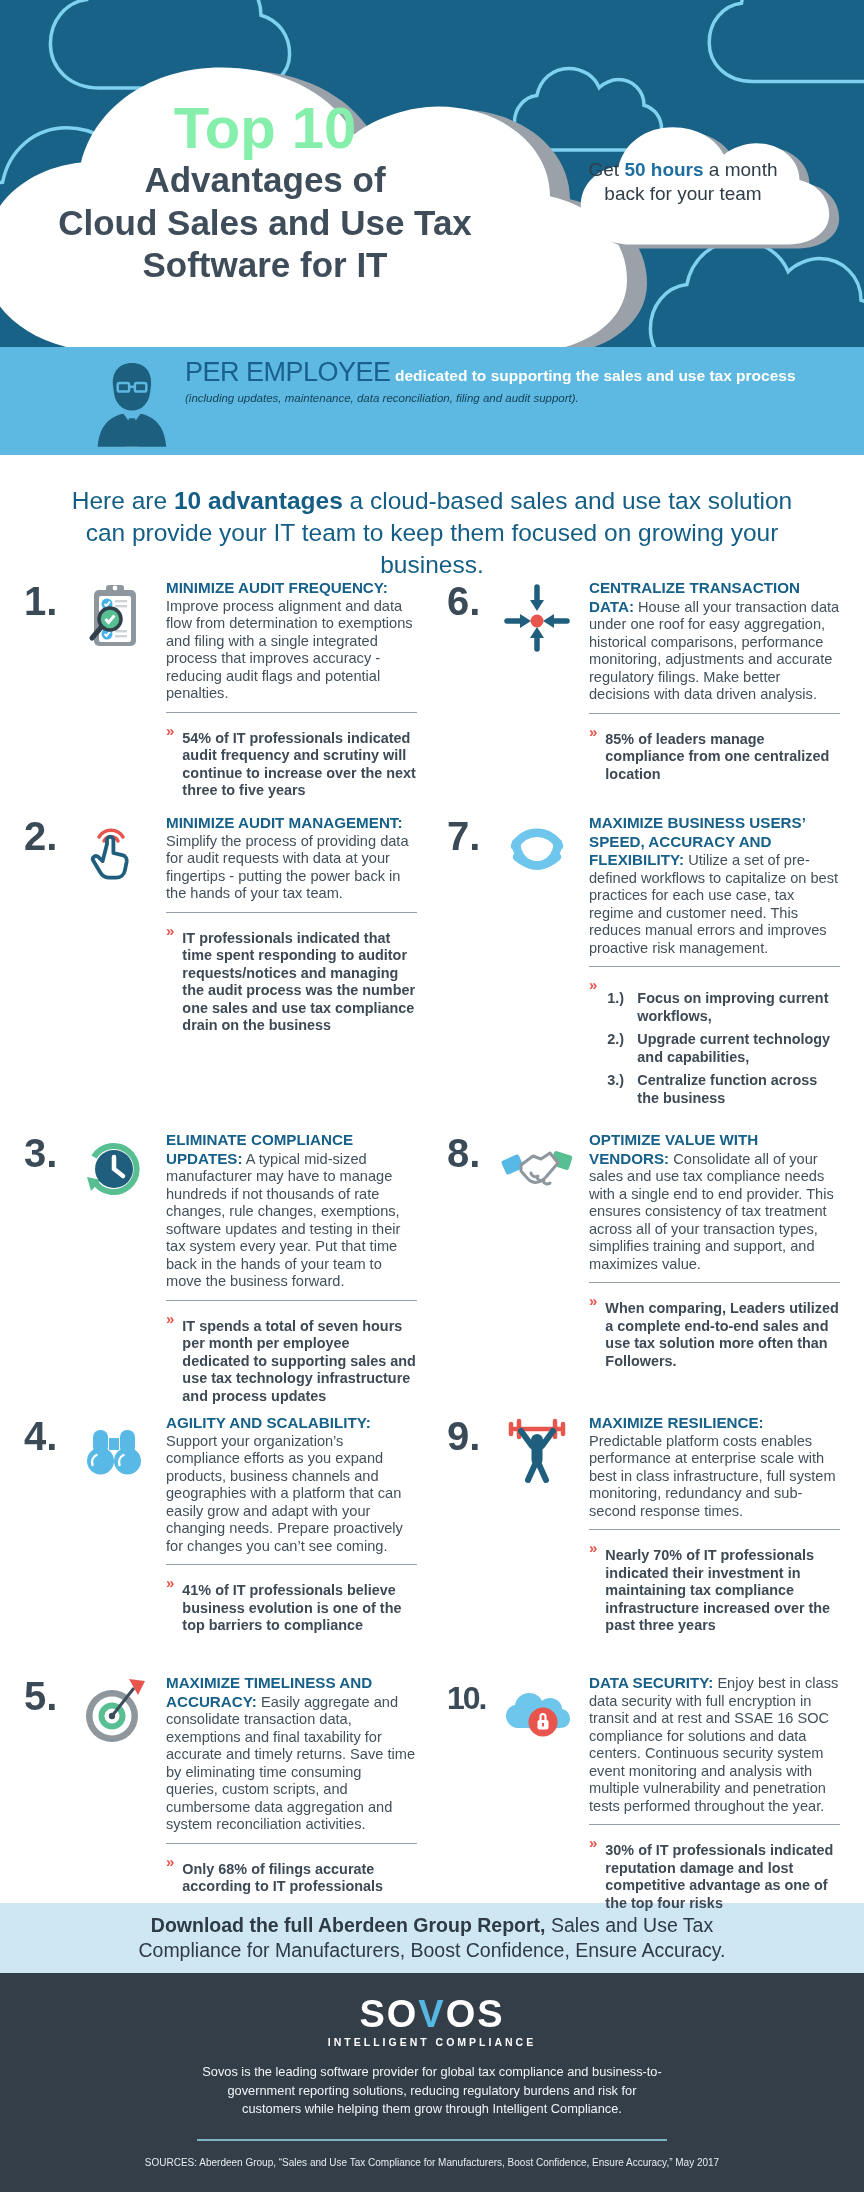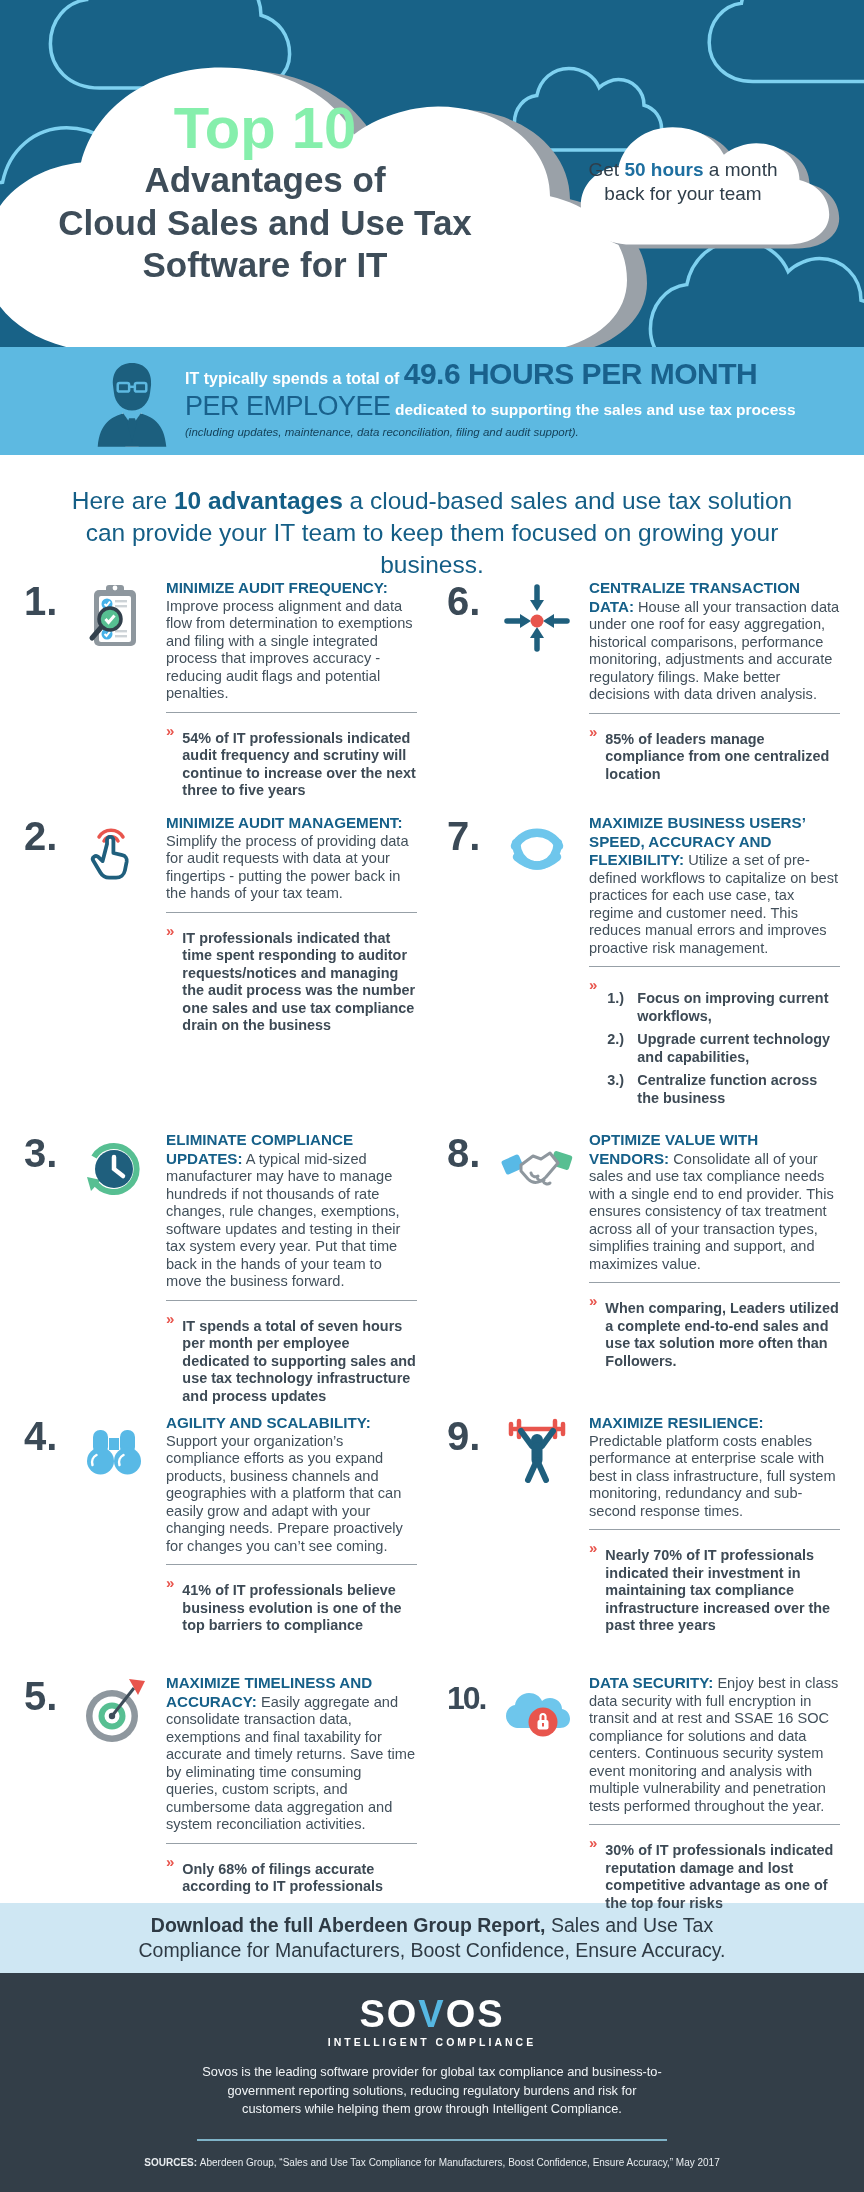--- a/index.html
+++ b/index.html
@@ -59,21 +59,21 @@
   .banner-inner .b { font-weight:700; }
 
   
   .footer { height:219px; background:#333e48; color:#ffffff; text-align:center; padding-top:22px; }
   .logo { font-size:38px; font-weight:700; letter-spacing:2px; line-height:1; }
   .logo .v { color:#56b7e2; }
   .logo-tag { font-size:10.5px; font-weight:700; letter-spacing:3px; margin-top:3px; }
   .about { width:470px; margin:15px auto 0 auto; font-size:12.8px; line-height:1.45; color:#f2f5f7; }
   .divider { width:470px; border-top:2px solid #7fb3c8; margin:20px auto 12px auto; }
   .sources { font-size:10px; line-height:1.9; color:#e8ecef; }
-  .sources .b { font-weight:700; }
+  .sources .b { font-weight:400; }
 </style>
 </head>
 <body>
 
 <header class="hero">
   <svg class="hero-bg" width="864" height="347" viewBox="0 0 864 347">
     <rect width="864" height="347" fill="#186287"></rect>
     <g fill="none" stroke="#7ed1f0" stroke-width="3.5">
       <path vector-effect="non-scaling-stroke" transform="translate(40,-55) scale(2.6)" d="M23,55 C11,55 4,47 4,38 C4,29 10,22 18,21 C20,11 28,4 38,4 C47,4 54,9 57,16 C60,13 65,11 69,11 C78,11 85,18 85,27 C92,29 96,35 96,42 C96,50 89,55 81,55 Z"></path>
       <path vector-effect="non-scaling-stroke" transform="translate(-55,115) scale(3.2)" d="M23,55 C11,55 4,47 4,38 C4,29 10,22 18,21 C20,11 28,4 38,4 C47,4 54,9 57,16 C60,13 65,11 69,11 C78,11 85,18 85,27 C92,29 96,35 96,42 C96,50 89,55 81,55 Z"></path>
@@ -104,24 +104,20 @@
     <path fill="#1c5f7e" d="M6,92 C8,66 22,60 33,57 l9,13 9,-13 C62,60 76,66 78,92 Z"></path>
     <path fill="#1c5f7e" d="M39,62 h6 l2,5 -5,21 -5,-21 Z"></path>
     <g fill="none" stroke="#5db9e1" stroke-width="2.6">
       <rect x="27" y="25" width="12" height="9" rx="2"></rect>
       <rect x="45" y="25" width="12" height="9" rx="2"></rect>
       <line x1="39" y1="29" x2="45" y2="29"></line>
     </g>
   </svg>
   <div class="band-text">
     <div>
-      <span class="band-lead">IT typically spends a total of</span>
-      <span class="band-big1">49.6 HOURS PER MONTH</span>
-    </div>
-    <div>
       <span class="band-big2">PER EMPLOYEE</span>
       <span class="band-tail">dedicated to supporting the sales and use tax process</span>
     </div>
     <div class="band-fine">(including updates, maintenance, data reconciliation, filing and audit support).</div>
   </div>
 </section>
 
 <section class="intro">
   <span>Here are </span><span class="b">10 advantages</span><span> a cloud-based sales and use tax solution can provide your IT team to keep them focused on growing your business.</span>
 </section>

